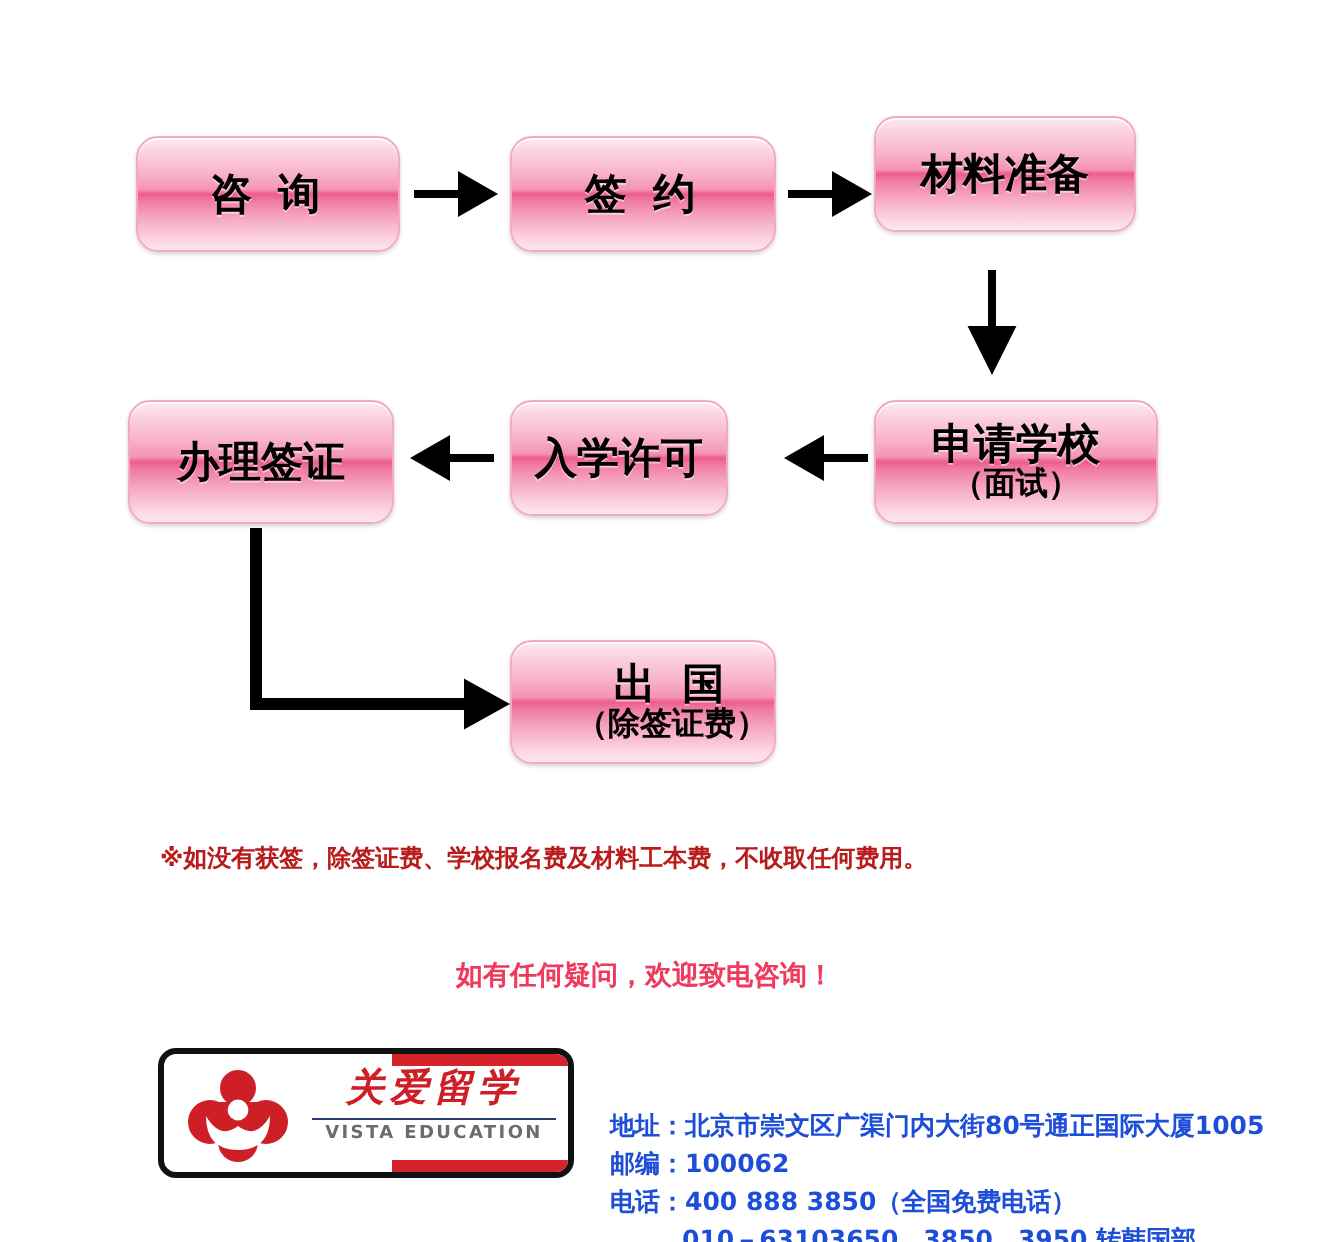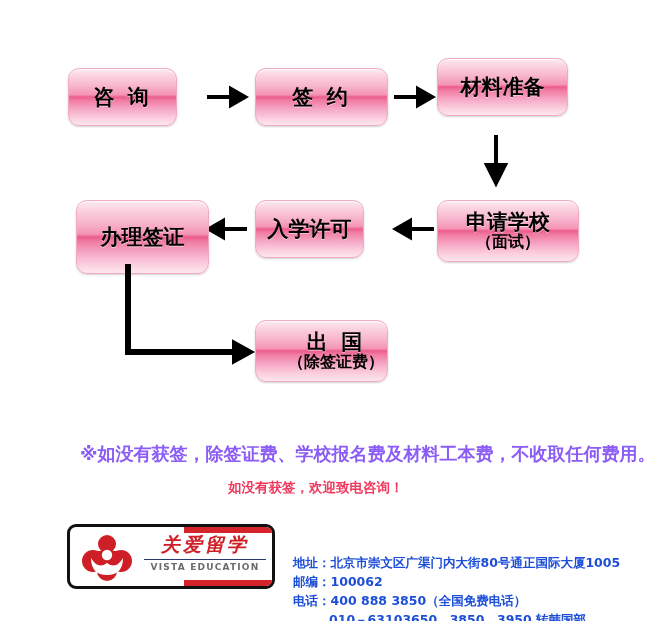--- a/index.html
+++ b/index.html
@@ -59,26 +59,26 @@
   .fbox .main.tight { letter-spacing: 0px; }
   .fbox .sub {
     font-size: 16px;
     font-weight: bold;
     margin-top: 1px;
     letter-spacing: 0px;
     white-space: nowrap;
   }
 
   
-  #box-consult   { left: 68px;  top: 68px;  width: 109px; height: 58px; }
+  #box-consult   { left: 68px;  top: 68px;  width: 132px; height: 58px; }
   #box-sign      { left: 255px; top: 68px;  width: 133px; height: 58px; }
   #box-material  { left: 437px; top: 58px;  width: 131px; height: 58px; }
   #box-apply     { left: 437px; top: 200px; width: 142px; height: 62px; }
   #box-admission { left: 255px; top: 200px; width: 109px; height: 58px; }
-  #box-visa      { left: 76px;  top: 200px; width: 133px; height: 74px; }
+  #box-visa      { left: 64px;  top: 200px; width: 133px; height: 62px; }
   #box-abroad    { left: 255px; top: 320px; width: 133px; height: 62px; padding-left: 29px; }
 
   
   .arrow {
     position: absolute;
     color: #000;
   }
   .arrow svg { display: block; }
 
   #arrow-consult-sign   { left: 205px; top: 85px; }
@@ -89,36 +89,36 @@
   #arrow-visa-abroad    { left: 120px; top: 262px; }
 
   
   .note {
     position: absolute;
     font-weight: bold;
     white-space: nowrap;
   }
   #note-fee {
     left: 80px;
-    top: 442px;
-    font-size: 18px;
-    color: #8b5cf6;
+    top: 421px;
+    font-size: 12px;
+    color: #b91c1c;
     letter-spacing: 0px;
   }
   #note-call {
     left: 228px;
     top: 479px;
     font-size: 13.5px;
     color: #ef3a5e;
   }
 
   
   #footer {
     position: absolute;
-    left: 0;
+    left: 12px;
     top: 518px;
     width: 552px;
     height: 90px;
   }
 
   
   #logo-plate {
     position: absolute;
     left: 67px;
     top: 6px;
@@ -259,21 +259,21 @@
       <path d="M113 79 L133 90 L113 101 Z" fill="#000" stroke="#000" stroke-width="2" stroke-linejoin="miter"></path>
     </svg>
   </div>
 
   <div class="fbox" id="box-abroad">
     <div class="main">出 国</div>
     <div class="sub">（除签证费）</div>
   </div>
 
   <div class="note" id="note-fee">※如没有获签，除签证费、学校报名费及材料工本费，不收取任何费用。</div>
-  <div class="note" id="note-call">如没有获签，欢迎致电咨询！</div>
+  <div class="note" id="note-call">如有任何疑问，欢迎致电咨询！</div>
 
   <div id="footer">
 
     <div id="logo-plate">
       <div class="redbar top"></div>
       <div class="redbar bot"></div>
 
       <div id="logo-mark">
         <svg width="50" height="50" viewBox="0 0 50 50" aria-hidden="true">
           <circle cx="25" cy="11" r="9" fill="#cf1f26"></circle>

